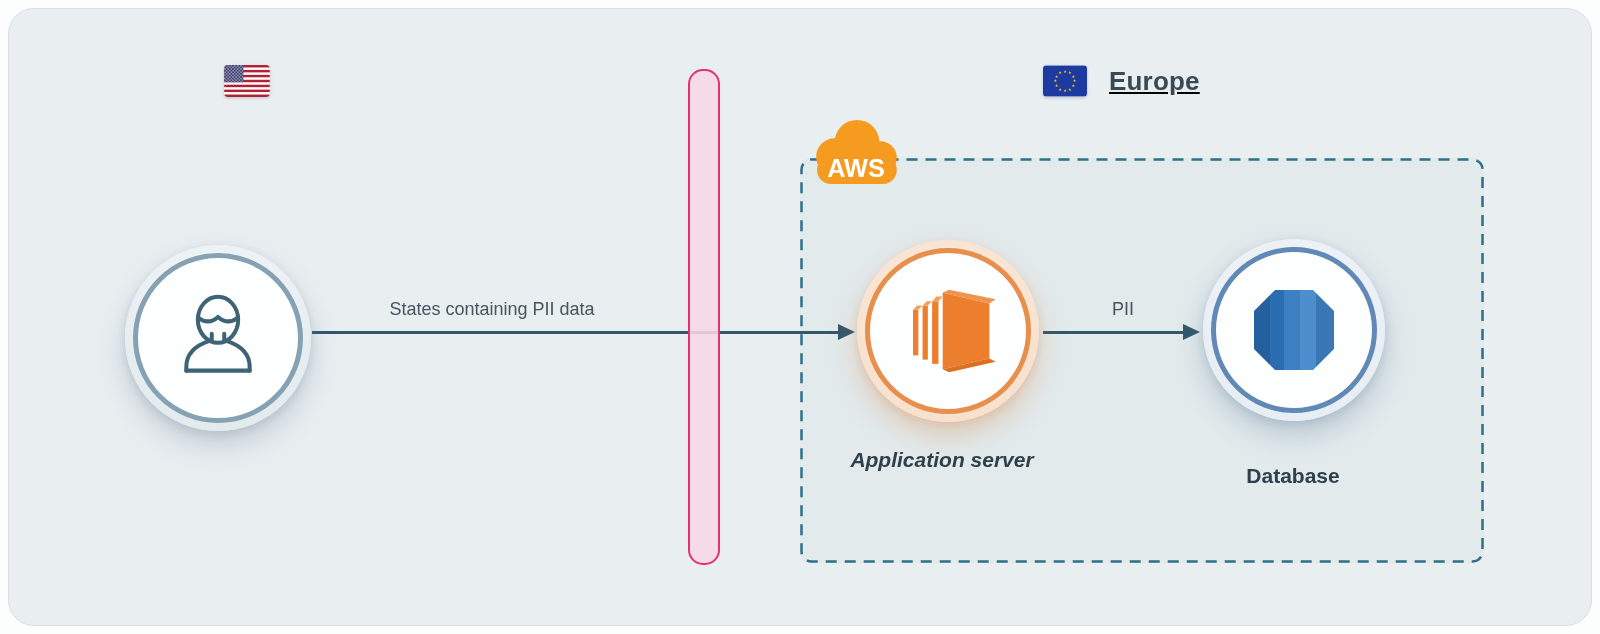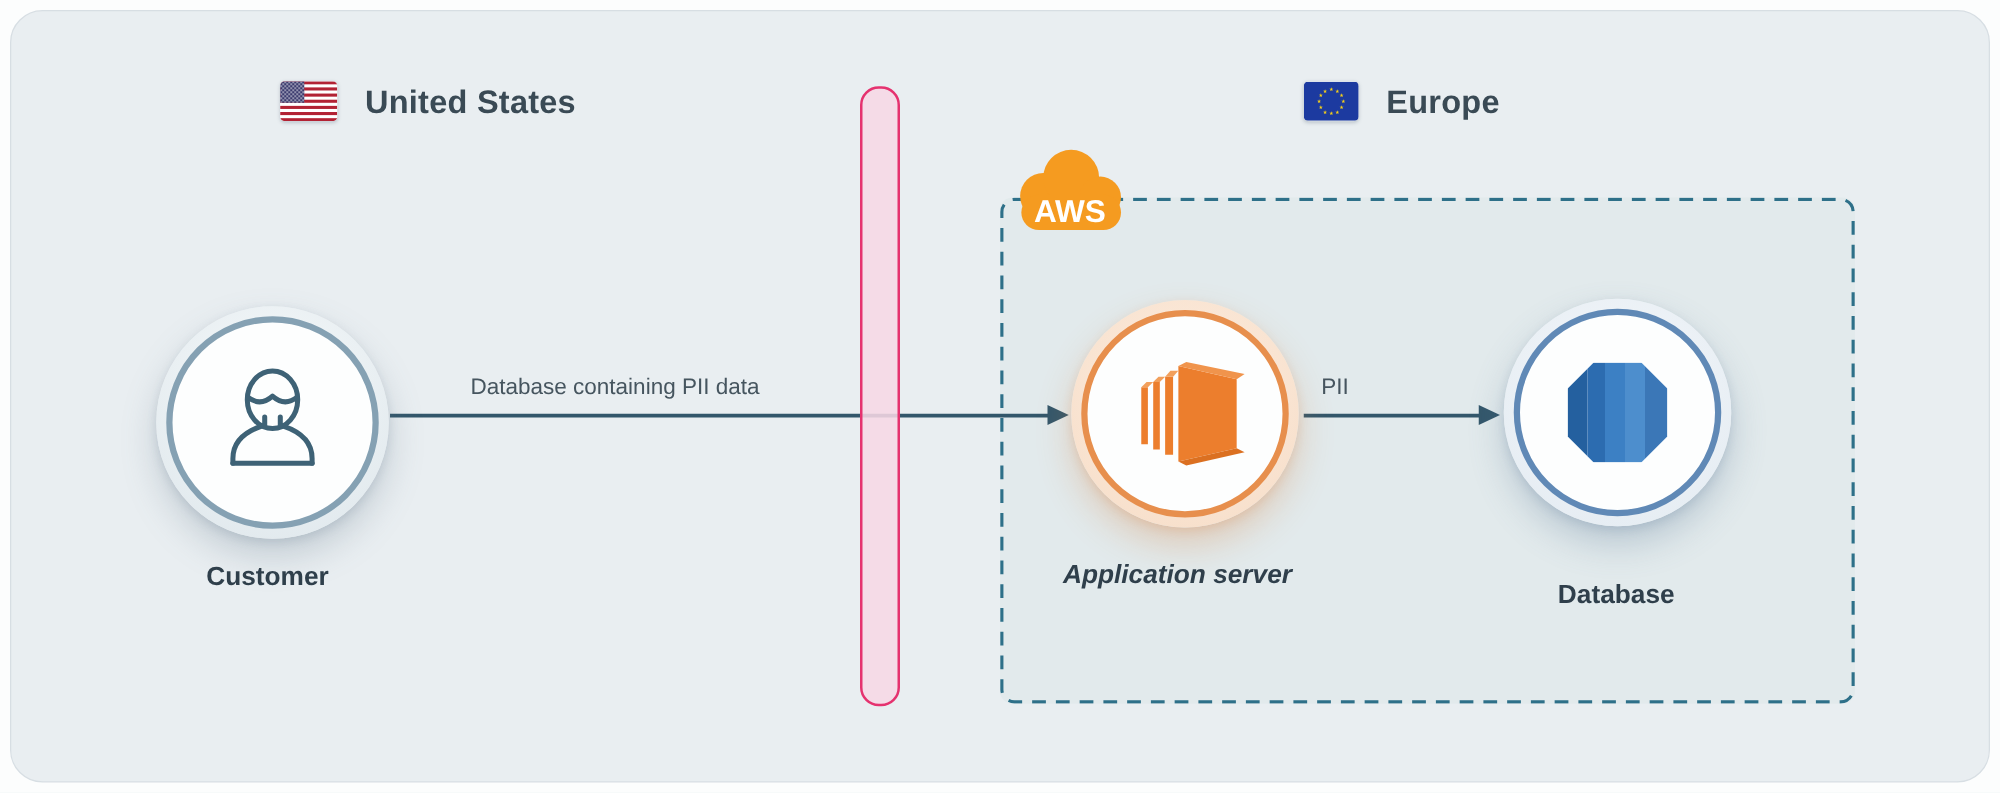--- a/index.html
+++ b/index.html
@@ -8,21 +8,21 @@
   .card { position:absolute; left:8px; top:8px; width:1584px; height:618px;
           background:#e9eef1; border:1px solid #d7dee3; border-radius:26px; }
 
   
   .region-header { position:absolute; height:34px; display:flex; align-items:center; gap:22px; z-index:6; }
   .region-header .flag { width:46px; height:32px; border-radius:4px; overflow:hidden;
           box-shadow:0 1px 3px rgba(60,80,100,.25); flex:0 0 auto; }
   .region-header .flag svg { display:block; width:100%; height:100%; }
   .region-title { font-size:26px; font-weight:700; color:#3a4a55; letter-spacing:.2px; }
   #us-header { left:224px; top:64px; }
-  #eu-header { left:1043px; top:64px; }
+  #eu-header { left:1043px; top:64px;text-decoration:underline; }
   #eu-header .flag { width:44px; }
 
   
   .aws-region { position:absolute; left:800px; top:158px; width:684px; height:405px;
           background:#e2eaec; border-radius:10px; z-index:1; }
   .aws-region svg.border { position:absolute; inset:0; width:100%; height:100%; }
 
   
   .aws-cloud { position:absolute; left:806px; top:116px; width:98px; height:70px; z-index:5; }
   .aws-cloud svg { display:block; width:100%; height:100%; }
@@ -85,21 +85,20 @@
           <rect y="12.31" width="57" height="3.08"></rect>
             <rect y="18.46" width="57" height="3.08"></rect>
           <rect y="24.62" width="57" height="3.08"></rect>
             <rect y="30.77" width="57" height="3.08"></rect>
           <rect y="36.92" width="57" height="3.08"></rect>
         </g>
         <rect width="24" height="21.5" fill="#3c3b6e"></rect>
         <rect width="24" height="21.5" fill="url(#usstars)"></rect>
       </svg>
     </span>
-    <span class="region-title">United States</span>
   </div>
 
   <div class="region-header" id="eu-header">
     <span class="flag">
       <svg viewBox="0 0 57 40">
         <rect width="57" height="40" fill="#1c3aa0"></rect>
         <g fill="#f7d117" font-family="DejaVu Sans, sans-serif" font-size="5.4" text-anchor="middle">
           <text x="28.5" y="7.5" dy="1.9">★</text>
             <text x="34.75" y="9.17" dy="1.9">★</text>
           <text x="39.33" y="13.75" dy="1.9">★</text>
@@ -131,42 +130,41 @@
         <circle cx="52" cy="27" r="23"></circle>
         <circle cx="76" cy="43" r="17"></circle>
         <rect x="11" y="41" width="82" height="29" rx="14.5"></rect>
       </g>
       <text x="51" y="63" text-anchor="middle" fill="#ffffff" font-size="26" font-weight="700" font-family="Liberation Sans, sans-serif">AWS</text>
     </svg>
   </div>
 
   <div class="arrow-line" style="left:312px; top:331px; width:528px;"></div>
   <div class="arrow-head" style="left:838px; top:324px;"></div>
-  <div class="flow-label" style="left:342px; top:299px; width:300px;">Database containing PII data</div>
+  <div class="flow-label" style="left:342px; top:299px; width:300px;">States containing PII data</div>
 
   <div class="barrier"></div>
 
   <div class="arrow-line" style="left:1043px; top:331px; width:142px;"></div>
   <div class="arrow-head" style="left:1183px; top:324px;"></div>
-  <div class="flow-label" style="left:1018px; top:299px; width:100px;">PII</div>
+  <div class="flow-label" style="left:1073px; top:299px; width:100px;">PII</div>
 
   <div class="node-outer" id="customer-node">
     <div class="node-ring">
       <svg class="node-icon" width="96" height="96" viewBox="0 0 100 100">
         <g fill="none" stroke="#3e6276" stroke-width="4.2" stroke-linecap="round" stroke-linejoin="round">
           <ellipse cx="50" cy="31" rx="21" ry="24"></ellipse>
           <path d="M29.5 29 Q40 37 50 28 Q60 37 70.5 29"></path>
           <path d="M17 84 L17 80 C17 64 29 57 41 53 L43.5 52 L43.5 45.5"></path>
           <path d="M83 84 L83 80 C83 64 71 57 59 53 L56.5 52 L56.5 45.5"></path>
           <path d="M17 84 L83 84"></path>
         </g>
       </svg>
     </div>
   </div>
-  <div class="node-label" id="customer-label">Customer</div>
 
   <div class="node-outer" id="appserver-node">
     <div class="node-ring">
       <svg class="node-icon" width="106" height="106" viewBox="0 0 100 100">
         <polygon points="45,14 89,24 89,76 45,86" fill="#ec7e2d"></polygon>
         <polygon points="45,14 51,11 95,20 89,24" fill="#f0944c"></polygon>
         <polygon points="45,86 51,89 95,79 89,76" fill="#db7021"></polygon>
         <polygon points="35,22 41,22 41,81 35,81" fill="#ec7e2d"></polygon>
         <polygon points="35,22 41,22 45,17.5 39,17.5" fill="#f2a05c"></polygon>
         <polygon points="26,26 31,26 31,77 26,77" fill="#ec7e2d"></polygon>

